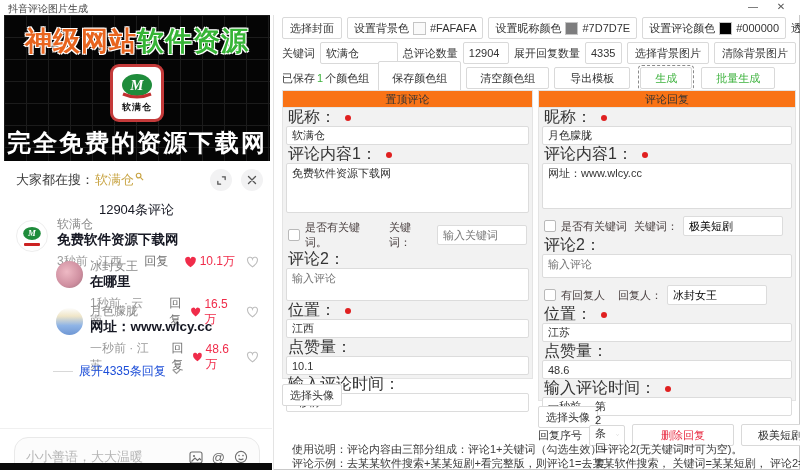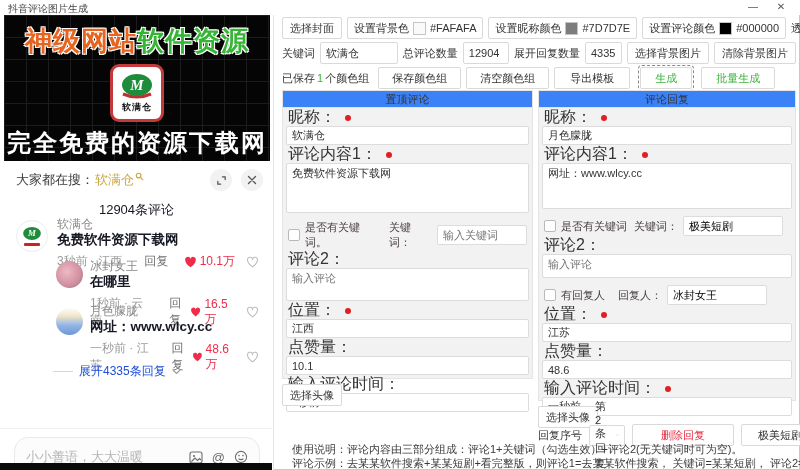--- a/index.html
+++ b/index.html
@@ -95,21 +95,21 @@
   .inp { height:22px; border:1px solid #d9d9d9; border-radius:2px; font-size:11px;
     padding:0 5px; background:#fff; color:#333; font-family:inherit; min-width:0; }
   .group { display:inline-flex; align-items:center; gap:4px; border:1px solid #d9d9d9;
     border-radius:2px; padding:0 6px; height:22px; background:#fff; }
   .swatch { width:13px; height:13px; border:1px solid #c5c5c5; display:inline-block; }
   .saved-txt { font-size:11px; color:#333; white-space:nowrap; margin-right:4px; }
   .saved-txt .n { color:#3db23d; padding:0 2px; }
 
   
   .panel { position:absolute; background:#f2f2f2; border:1px solid #e4e4e4; }
-  .panel-h { height:17px; background:#3b82f6; border-bottom:1px solid #e4e4e4;
+  .panel-h { height:17px; background:#f97316; border-bottom:1px solid #e4e4e4;
     text-align:center; font-size:11px; color:#333; line-height:16px; }
   .f-label { display:flex; align-items:center; gap:9px; font-size:16px; color:#333;
     margin:3px 5px 2px; height:13px; }
   .dot { width:6px; height:6px; border-radius:50%; background:#e02020; display:inline-block; }
   .f-input { display:block; width:calc(100% - 6px); margin:0 3px; height:19px;
     border:1px solid #dcdcdc; border-radius:2px; font-size:11px; padding:0 5px;
     background:#fff; color:#333; font-family:inherit; }
   .f-area { display:block; width:calc(100% - 6px); margin:0 3px; border:1px solid #dcdcdc;
     border-radius:2px; font-size:11px; padding:2px 5px; background:#fff; color:#333;
     font-family:inherit; resize:none; }
@@ -313,21 +313,21 @@
     <input class="inp" style="width: 112px;" value="软满仓">
     <span class="lbl">总评论数量</span>
     <input class="inp" style="width: 64px;" value="12904">
     <span class="lbl">展开回复数量</span>
     <input class="inp" style="width: 50px;" value="4335">
     <span class="btn">选择背景图片</span>
     <span class="btn">清除背景图片</span>
   </div>
   <div class="crow">
     <span class="saved-txt"><span>已保存</span><span class="n">1</span><span>个颜色组</span></span>
-    <span class="btn" style="padding:4px 13px;">保存颜色组</span>
+    <span class="btn" style="padding:16px 13px;">保存颜色组</span>
     <span class="btn" style="padding:0 13px;">清空颜色组</span>
     <span class="btn" style="padding:0 15px;">导出模板</span>
     <span class="btn btn-green btn-dashed" style="margin-left:5px;">生成</span>
     <span class="btn btn-green" style="padding:0 14px; margin-left:4px;">批量生成</span>
   </div>
 </div>
 
 <div class="panel panel-pinned">
   <div class="panel-h">置顶评论</div>
   <div class="f-label">

